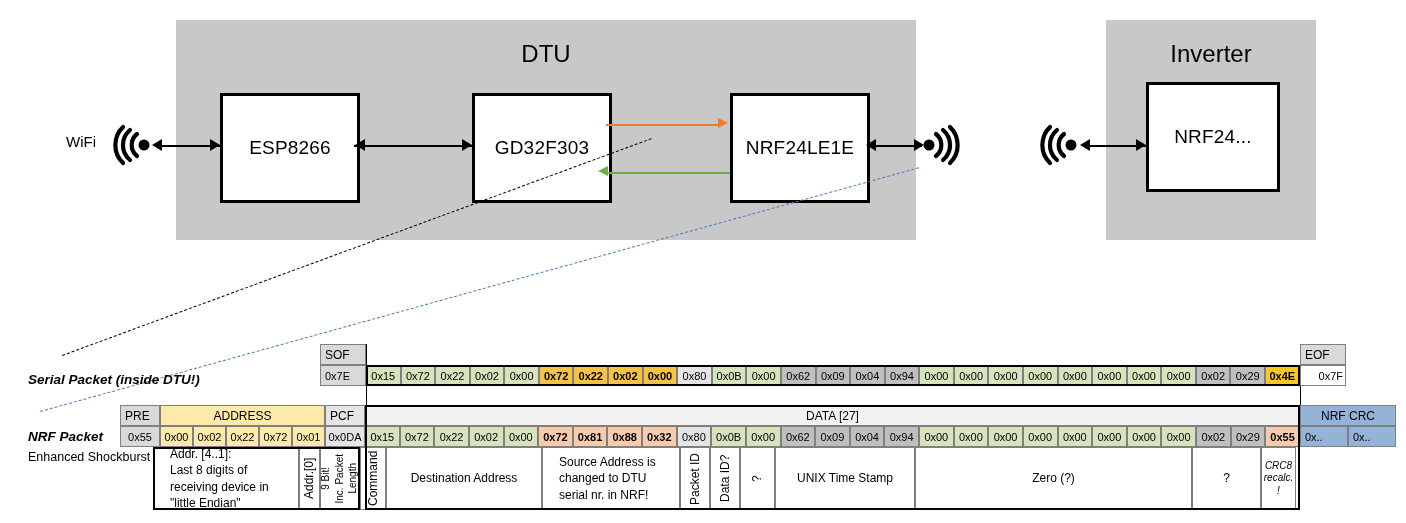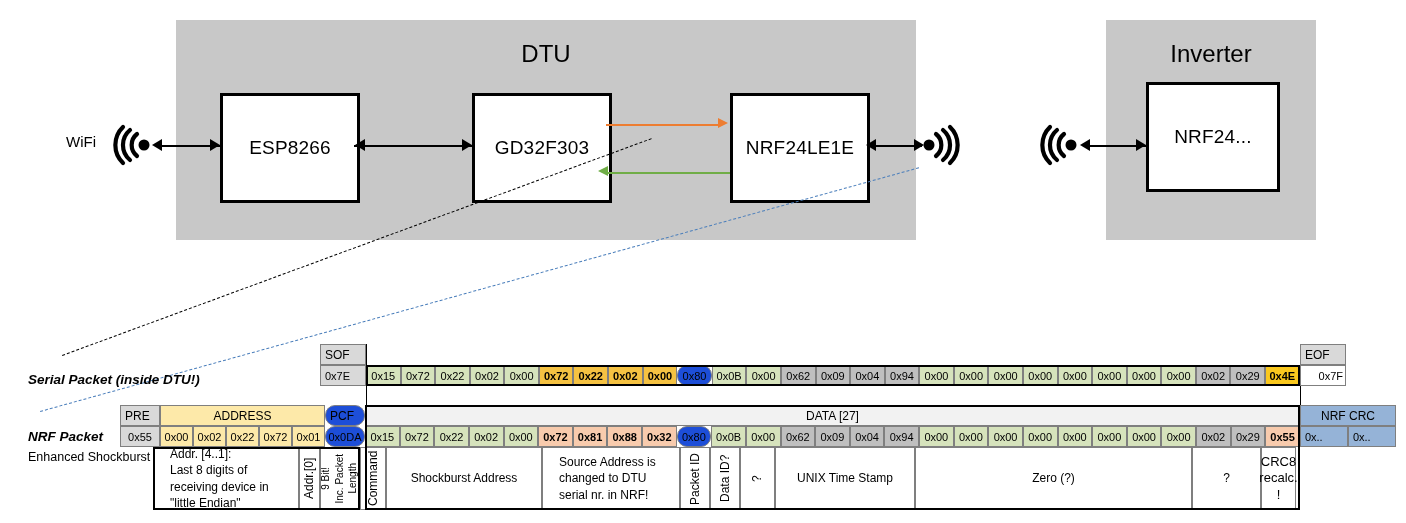--- a/index.html
+++ b/index.html
@@ -44,37 +44,37 @@
 
   .cellrow{position:absolute;display:flex;}
   .cell{box-sizing:border-box;border:1px solid #7f7f7f;
         font-size:11px;display:flex;align-items:center;justify-content:center;
         background:#fff;height:100%;white-space:nowrap;}
   .cell.hdr{font-size:12px;}
   .b-gray{background:#d9d9d9;}
   .b-green{background:#d6e3bc;}
   .b-orange{background:#fac81e;font-weight:bold;}
   .b-amber{background:#f5c242;font-weight:bold;}
-  .b-blue{background:#1d4ed8;border-radius:10px;}
+  .b-blue{background:#e5e5e5;}
   .b-bluedk{background:#95b3d7;}
   .b-grayb{background:#bfbfbf;}
   .b-yellow{background:#fde9a9;}
   .b-salmon{background:#f8cbad;font-weight:bold;}
   .b-salmon2{background:#f8cbad;font-weight:normal;}
   .b-white{background:#fff;}
   .b-lightgray{background:#f2f2f2;}
 
   .notecell{box-sizing:border-box;border:1px solid #7f7f7f;background:#fff;
             font-size:12px;display:flex;align-items:center;justify-content:center;
             text-align:center;height:100%;padding:2px;line-height:1.25;}
   .notecell.vert{writing-mode:vertical-rl;transform:rotate(180deg);
                  font-size:12px;padding:3px 1px;}
   .notecell.left{justify-content:flex-start;text-align:left;padding-left:16px;
                  font-size:12px;line-height:1.35;}
-  .notecell.small{font-size:13px;}
+  .notecell.small{font-size:10px;font-style:italic;}
   .vstack{display:flex;flex-direction:row;gap:1px;align-items:center;
           justify-content:center;height:100%;}
   .vstack span{writing-mode:vertical-rl;transform:rotate(180deg);font-size:10px;}
 
   .outline{position:absolute;border:2px solid #000;box-sizing:border-box;
            pointer-events:none;}
 </style>
 </head>
 <body>
 
@@ -257,21 +257,21 @@
 Last 8 digits of receiving device in "little Endian"</div>
     <div class="notecell vert" style="width:21px;">Addr.[0]</div>
     <div class="notecell" style="width:40px;">
       <div class="vstack">
         <span>9 Bit!</span>
         <span>Inc. Packet</span>
         <span>Length</span>
       </div>
     </div>
     <div class="notecell vert" style="width:26px;">Command</div>
-    <div class="notecell" style="width:156px;">Shockburst Address</div>
+    <div class="notecell" style="width:156px;">Destination Address</div>
     <div class="notecell left b-salmon2" style="width:138px;">Source Address is changed to DTU serial nr. in NRF!</div>
     <div class="notecell vert" style="width:30px;">Packet ID</div>
     <div class="notecell vert" style="width:30px;">Data ID?</div>
     <div class="notecell vert" style="width:35px;">?</div>
     <div class="notecell" style="width:140px;">UNIX Time Stamp</div>
     <div class="notecell" style="width:277px;">Zero (?)</div>
     <div class="notecell" style="width:69px;">?</div>
     <div class="notecell small b-salmon2" style="width:35px;">CRC8 recalc. !</div>
   </div>
 

